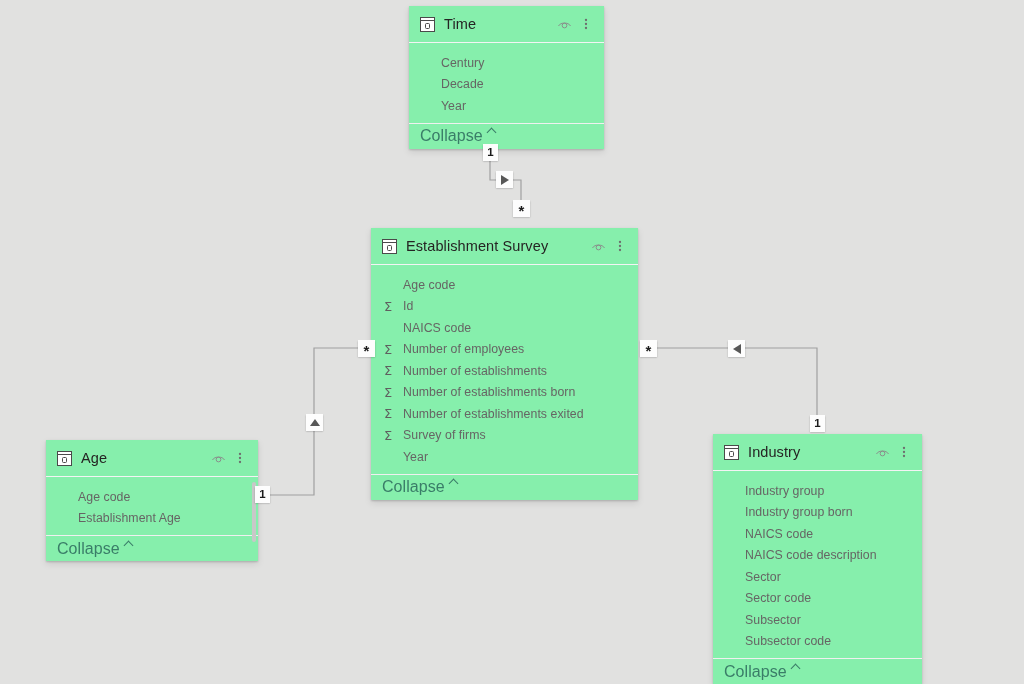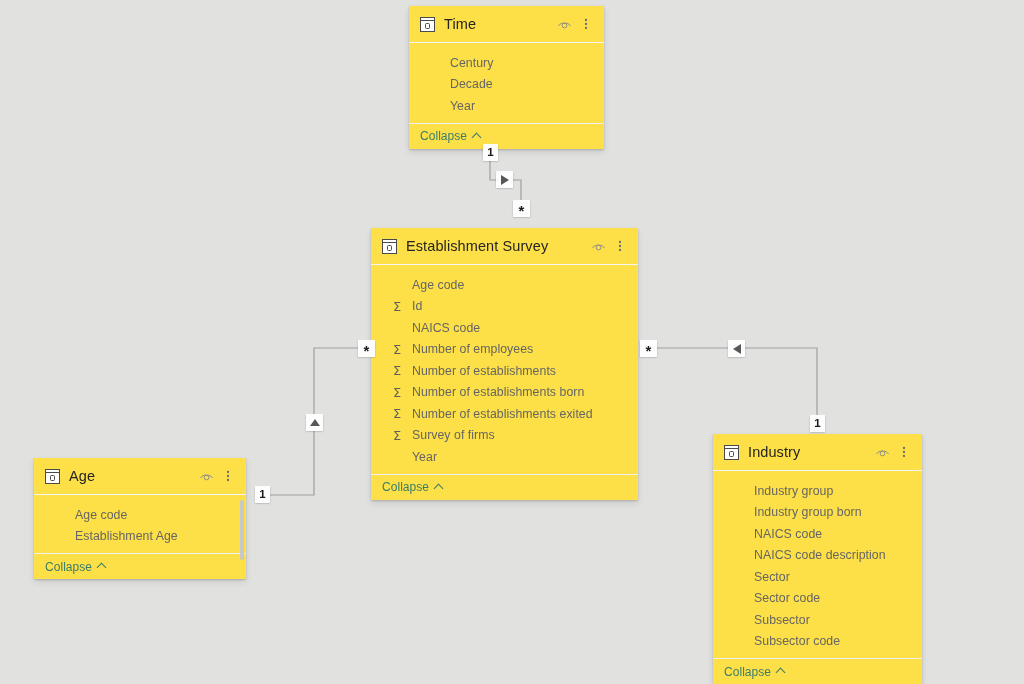--- a/index.html
+++ b/index.html
@@ -26,21 +26,21 @@
   #rel-layer {
     position: absolute;
     left: 0; top: 0;
     width: 1024px;
     height: 684px;
     pointer-events: none;
   }
 
   .card {
     position: absolute;
-    background: #fde047;
+    background: #86efac;
     box-shadow: 0 0.6px 1.8px rgba(0,0,0,0.18), 0 3px 7px rgba(0,0,0,0.10);
     box-sizing: border-box;
     font-size: 12px;
   }
 
   .card-header {
     display: flex;
     align-items: center;
     height: 37px;
     padding: 0 8px 0 11px;
@@ -100,21 +100,21 @@
   .icon-btn svg { display: block; }
 
   .field-list {
     padding: 9px 0 6px 0;
   }
 
   .field-row {
     display: flex;
     align-items: center;
     height: 21.5px;
-    padding-left: 22px;
+    padding-left: 13px;
     box-sizing: border-box;
   }
 
   .sigma {
     width: 16px;
     flex: 0 0 16px;
     font-size: 13px;
     line-height: 1;
     color: #5f5f5f;
     font-family: "DejaVu Sans", sans-serif;
@@ -134,24 +134,23 @@
     border-top: 1px solid #f0f0f0;
     height: 26px;
     display: flex;
     align-items: center;
     padding-left: 11px;
     box-sizing: border-box;
   }
 
   .collapse-link {
     display: flex;
-    align-items: center;
     gap: 5px;
     color: #3a7d68;
-    font-size: 12px;
+    font-size: 16px;
     cursor: pointer;
     letter-spacing: 0.05px;
   }
   .chev-up {
     width: 9px;
     height: 9px;
     position: relative;
   }
   .chev-up::before {
     content: "";
@@ -346,21 +345,21 @@
       </div>
     </div>
     <div class="card-footer">
       <span class="collapse-link">
         <span>Collapse</span>
         <span class="chev-up"></span>
       </span>
     </div>
   </div>
 
-  <div class="card" id="card-age" style="left:34px; top:440px; width:212px;margin-top:18px;">
+  <div class="card" id="card-age" style="left:46px; top:440px; width:212px;">
     <div class="card-header">
       <span class="table-icon"></span>
       <span class="card-title">Age</span>
       <span class="hdr-actions">
         <span class="icon-btn">
           <svg width="15" height="15" viewBox="0 0 16 16">
             <path d="M1.6 9.6 C3.6 5.4 12.4 5.4 14.4 9.6" fill="none" stroke="#8a8a8a" stroke-width="1"></path>
             <circle cx="8" cy="9.1" r="2.5" fill="none" stroke="#8a8a8a" stroke-width="1"></circle>
           </svg>
         </span>

